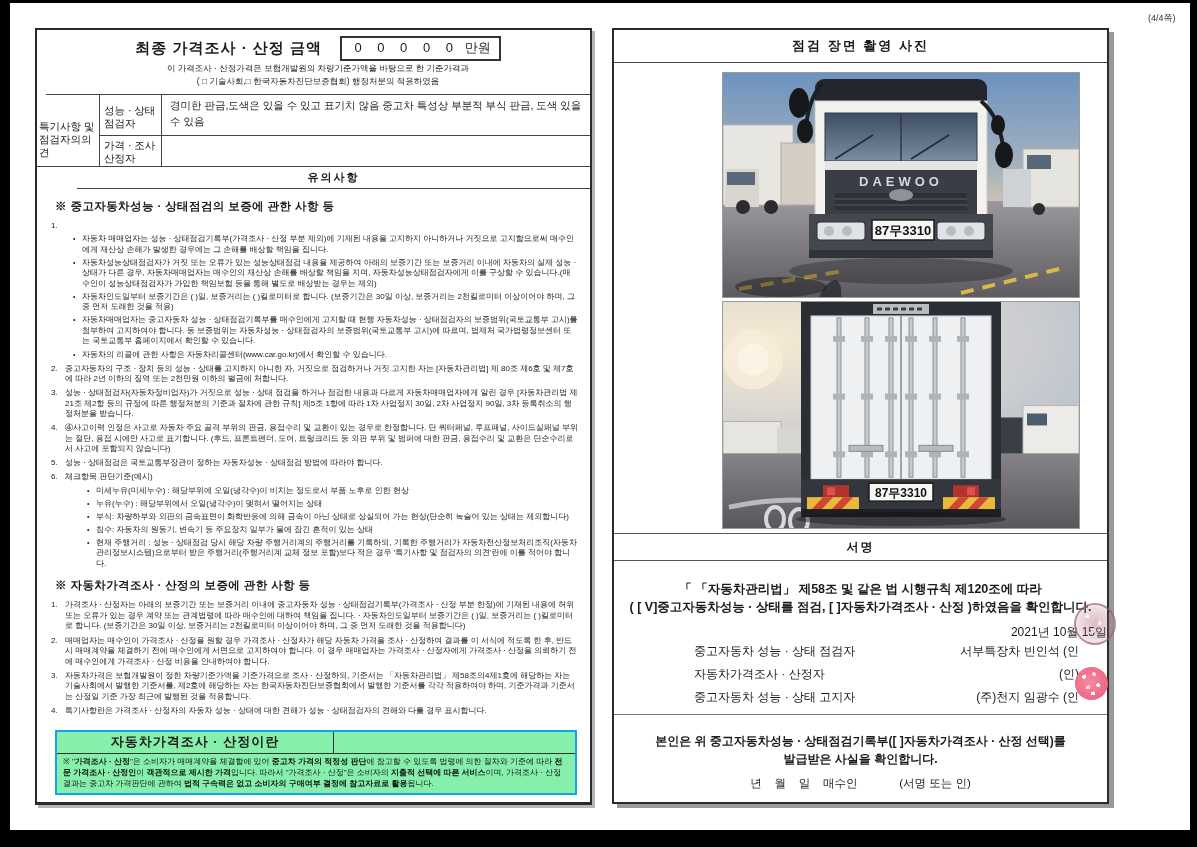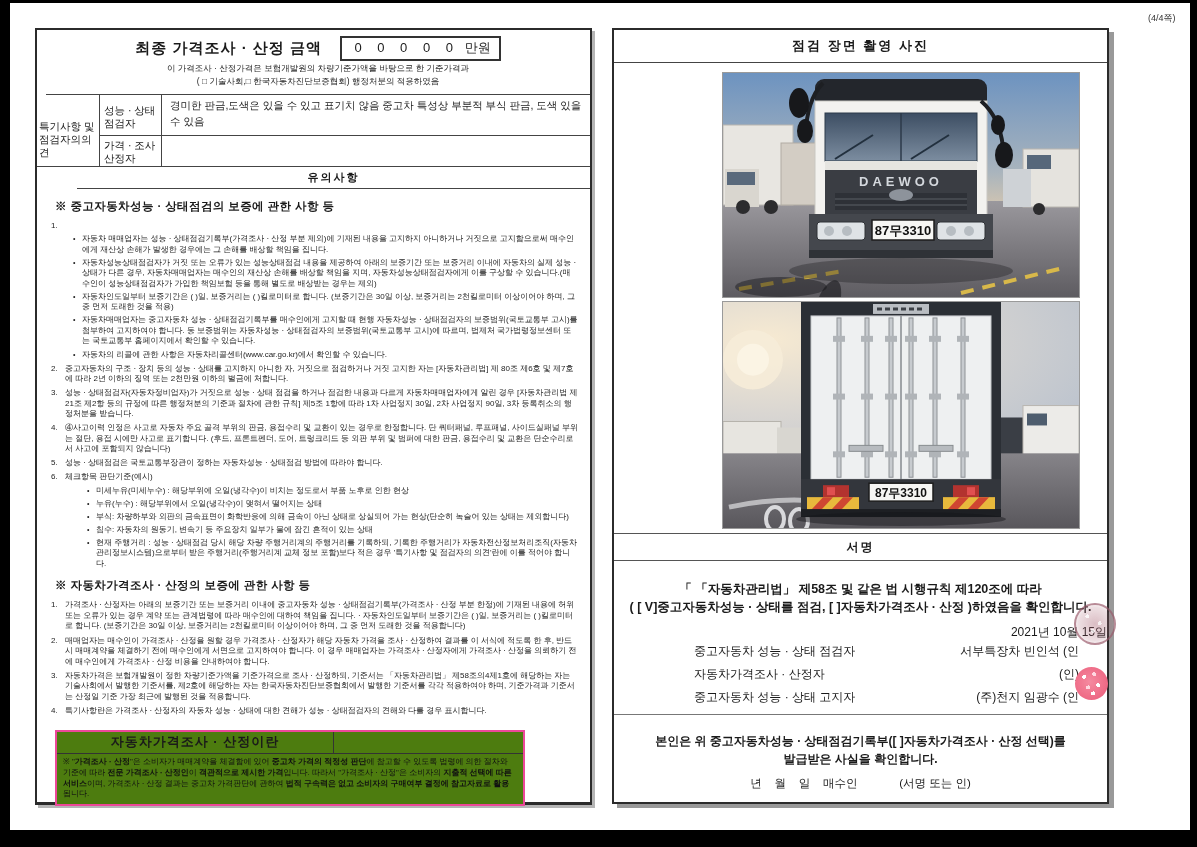--- a/index.html
+++ b/index.html
@@ -46,21 +46,21 @@
   .sec-title{font-size:11.5px;font-weight:700;margin:9px 0 7px 8px;letter-spacing:.4px;}
   .fp{font-size:8px;line-height:1.32;color:#1c1c1c;}
   .grp-no{margin:2px 0 1px 4px;}
   .blts{padding-left:26px;}
   .blt{position:relative;padding-left:9px;margin:2.5px 0;}
   .blt::before{content:"•";position:absolute;left:0;top:0;font-size:7px;}
   .ni{position:relative;padding-left:14px;margin:3.5px 0 3.5px 4px;}
   .ni>.no{position:absolute;left:0;top:0;}
   .ni6-bullets{padding-left:22px;}
 
-  .infobox{position:absolute;left:18px;top:700px;width:470px;border:2px solid #ec4899;background:#4d7c0f;box-sizing:border-box;}
+  .infobox{position:absolute;left:18px;top:700px;width:522px;border:2px solid #0ea5e9;background:#86efac;box-sizing:border-box;}
   .infobox-titlerow{height:21px;border-bottom:1px solid #333;}
   .infobox-titlecell{width:277px;height:21px;border-right:1px solid #333;box-sizing:border-box;
     text-align:center;font-size:13px;font-weight:700;line-height:20px;letter-spacing:1px;}
   .infobox-text{padding:3px 6px 4px 6px;font-size:8px;line-height:1.35;color:#111;}
   .infobox-text b{font-weight:700;}
 
   
   .pageR{position:absolute;left:612px;top:28px;width:493px;height:772px;
     border:2px solid #2b2b2b;background:#fff;box-shadow:5px 4px 0 rgba(70,70,70,.55);}
   .pr-head{position:absolute;left:0;right:0;top:0;height:32px;border-bottom:1px solid #444;

